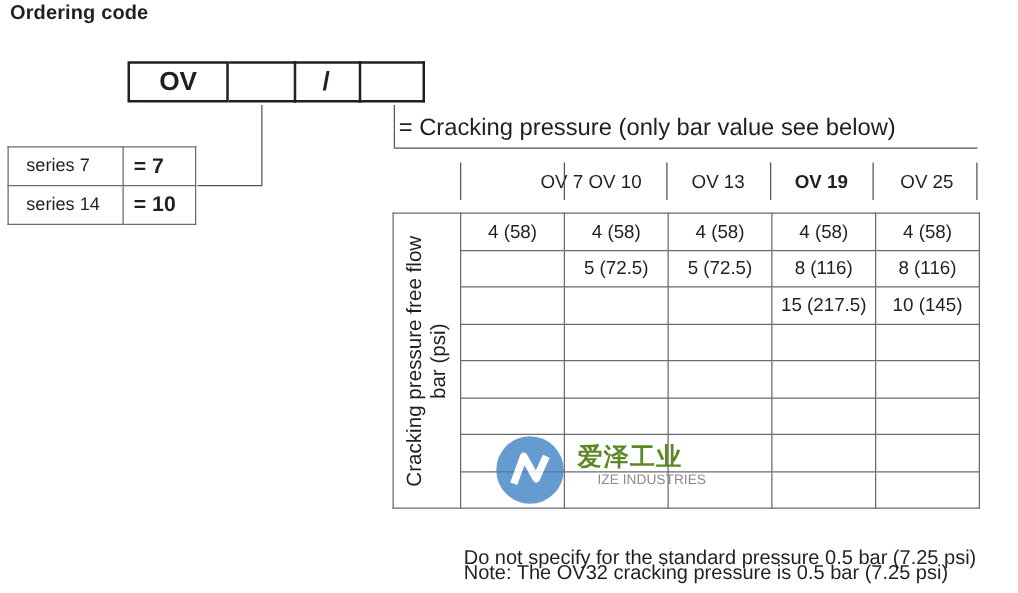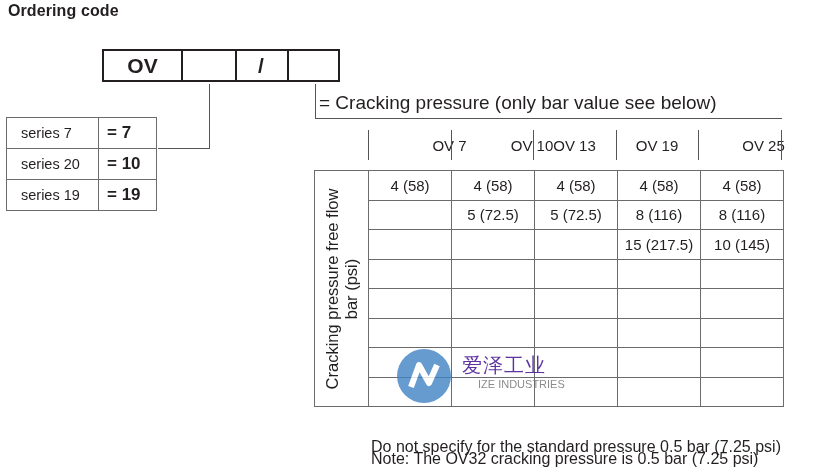--- a/index.html
+++ b/index.html
@@ -20,21 +20,21 @@
               justify-content:center; font-size:15px; }
   .main-table { position:absolute; left:314px; top:170px; border-collapse:collapse; }
   .main-table td { border:1.5px solid #6b6b6b; height:28.5px; padding:0; text-align:center; font-size:15px; }
   .main-table td.side { width:53px; position:relative; }
   .main-table td.c { width:82px; }
   .side-text { position:absolute; left:50%; top:50%; transform:translate(-50%,-50%) rotate(-90deg);
                white-space:nowrap; text-align:center; font-size:16.5px; line-height:19px; }
   .note { position:absolute; left:371px; font-size:16px; }
   .wm { position:absolute; left:397px; top:349px; width:54px; height:54px; border-radius:50%;
         background:#3f83c4; opacity:0.8; }
-  .wm-cn { position:absolute; left:462px; top:352px; font-size:20px; font-weight:normal; color:#4c1d95; opacity:0.9; letter-spacing:1px; }
+  .wm-cn { position:absolute; left:462px; top:352px; font-size:20px; font-weight:bold; color:#4d7c0f; opacity:0.9; letter-spacing:1px; }
   .wm-en { position:absolute; left:478px; top:378px; font-size:11px; color:#777; opacity:0.85; }
 </style>
 </head>
 <body>
 
 <div class="abs title">Ordering code</div>
 
 <div class="abs codebox" style="left:102px;width:81px;">OV</div>
 <div class="abs codebox" style="left:183px;width:54px;border-left:none;"></div>
 <div class="abs codebox" style="left:235px;width:54px;border-left:none;">/</div>
@@ -45,42 +45,38 @@
 <div class="vline" style="left:315px;top:84px;height:34px;"></div>
 <div class="hline" style="left:315px;top:118px;width:467px;"></div>
 
 <table class="series-table">
   <tbody>
       <tr>
         <td class="lbl">series  7</td>
         <td class="val">=  7</td>
       </tr>
   <tr>
-        <td class="lbl">series 20</td>
+        <td class="lbl">series 14</td>
         <td class="val">= 10</td>
-      </tr>
-  <tr>
-        <td class="lbl">series 19</td>
-        <td class="val">= 19</td>
       </tr>
 </tbody>
   </table>
 
 <div class="abs crack-label">= Cracking pressure (only bar value see below)</div>
 
 <div class="vline" style="left:368px;top:130px;height:30px;"></div>
 <div class="hdr-cell" style="left:376px;width:83px;margin-left:32px;">OV 7</div>
 <div class="vline" style="left:451px;top:130px;height:30px;"></div>
-<div class="hdr-cell" style="left:463px;width:82px;padding-left:28px;">OV 10</div>
+<div class="hdr-cell" style="left:451px;width:82px;">OV 10</div>
 <div class="vline" style="left:533px;top:130px;height:30px;"></div>
 <div class="hdr-cell" style="left:533px;width:83px;">OV 13</div>
 <div class="vline" style="left:616px;top:130px;height:30px;"></div>
-<div class="hdr-cell" style="left:616px;width:82px;">OV 19</div>
+<div class="hdr-cell" style="left:616px;width:82px;font-weight:bold;">OV 19</div>
 <div class="vline" style="left:698px;top:130px;height:30px;"></div>
-<div class="hdr-cell" style="left:722px;width:83px;">OV 25</div>
+<div class="hdr-cell" style="left:700px;width:83px;">OV 25</div>
 <div class="vline" style="left:781px;top:130px;height:30px;"></div>
 
 <table class="main-table">
   <tbody>
       <tr>
     <td class="side" rowspan="8">
       <div class="side-text">
         <div>Cracking pressure free flow</div>
         <div>bar (psi)</div>
       </div>

